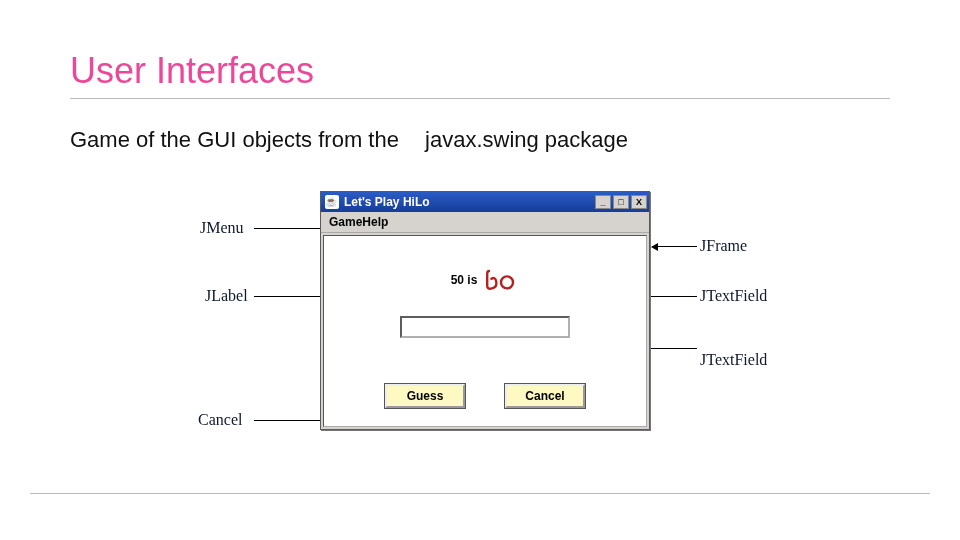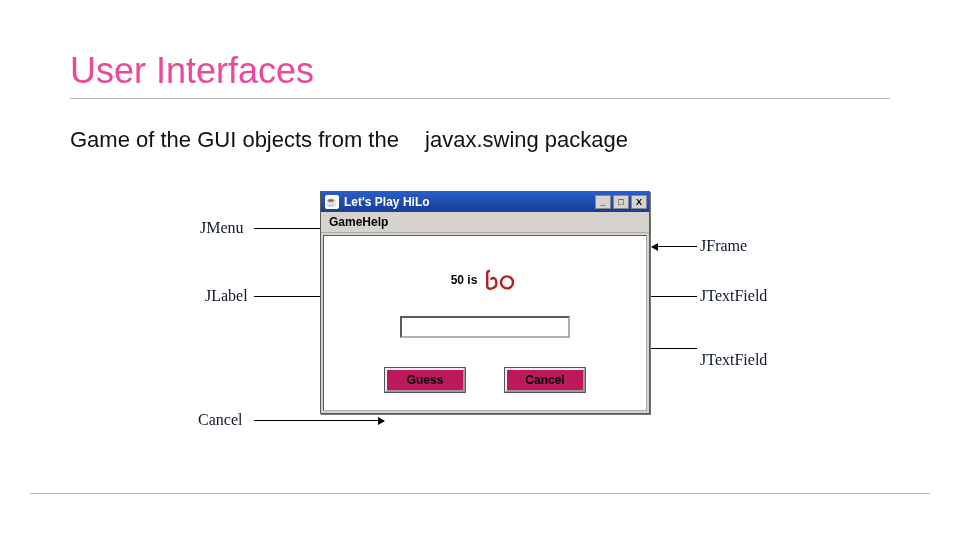--- a/index.html
+++ b/index.html
@@ -127,29 +127,30 @@
     margin: 0 auto 30px auto;
   }
   .btn-row {
     display: flex;
     justify-content: center;
     gap: 40px;
   }
   .swing-btn {
     width: 80px;
     height: 24px;
-    background: #be185d;
+    background: #fef9c3;
     border: 2px outset #eee;
     box-shadow: 0 0 0 1px #555;
     font-family: Tahoma, Arial, sans-serif;
     font-size: 12px;
     font-weight: 700;
     display: flex;
     align-items: center;
     justify-content: center;
+    margin-top: 16px;
   }
 
   
   .annot {
     position: absolute;
     font-family: "Times New Roman", serif;
     font-size: 16px;
     color: #0f172a;
     white-space: nowrap;
   }

